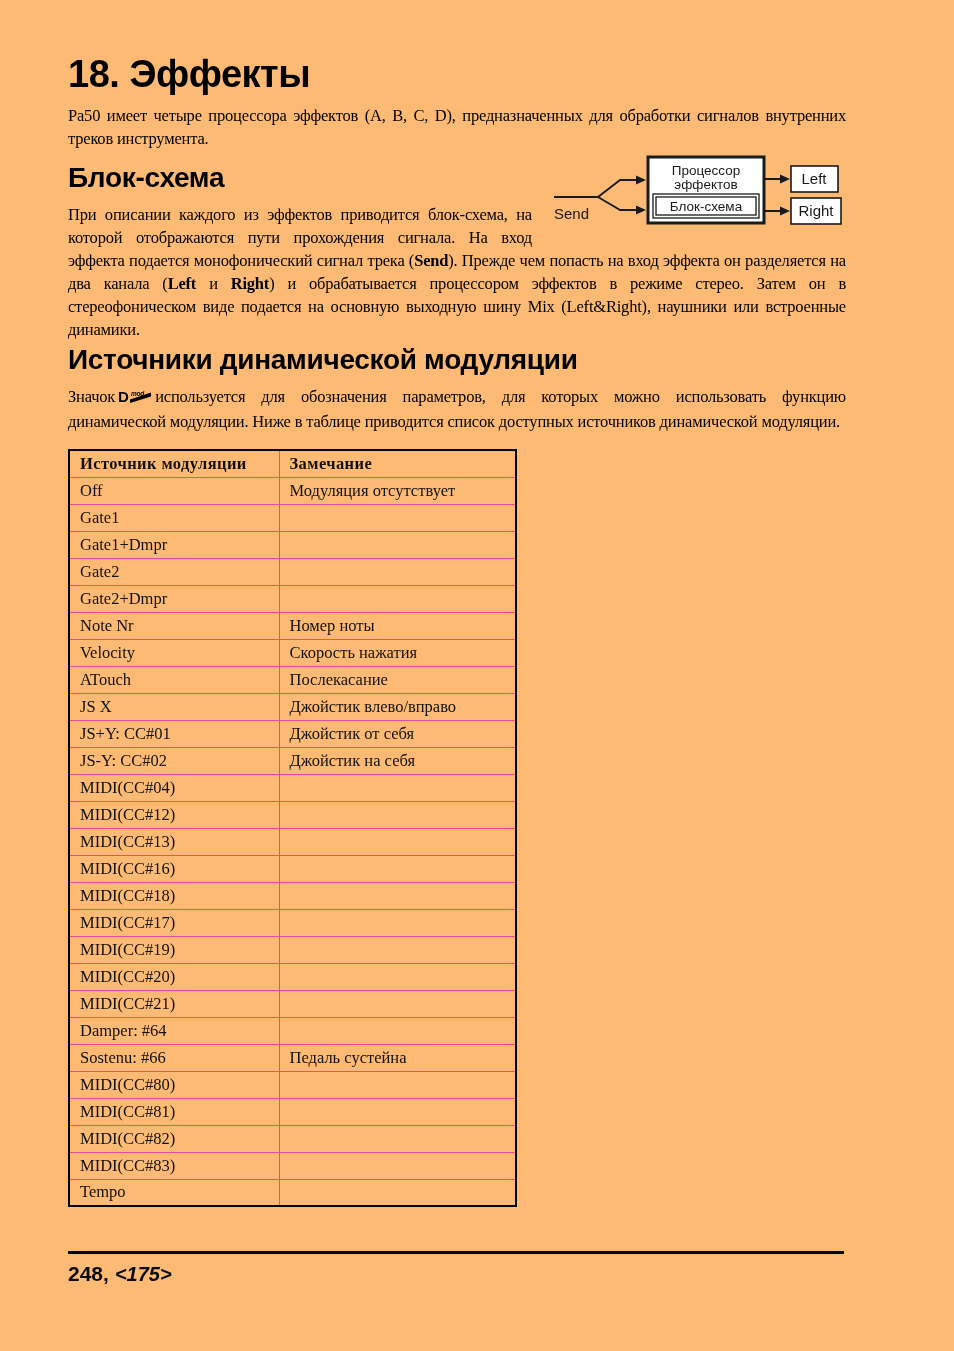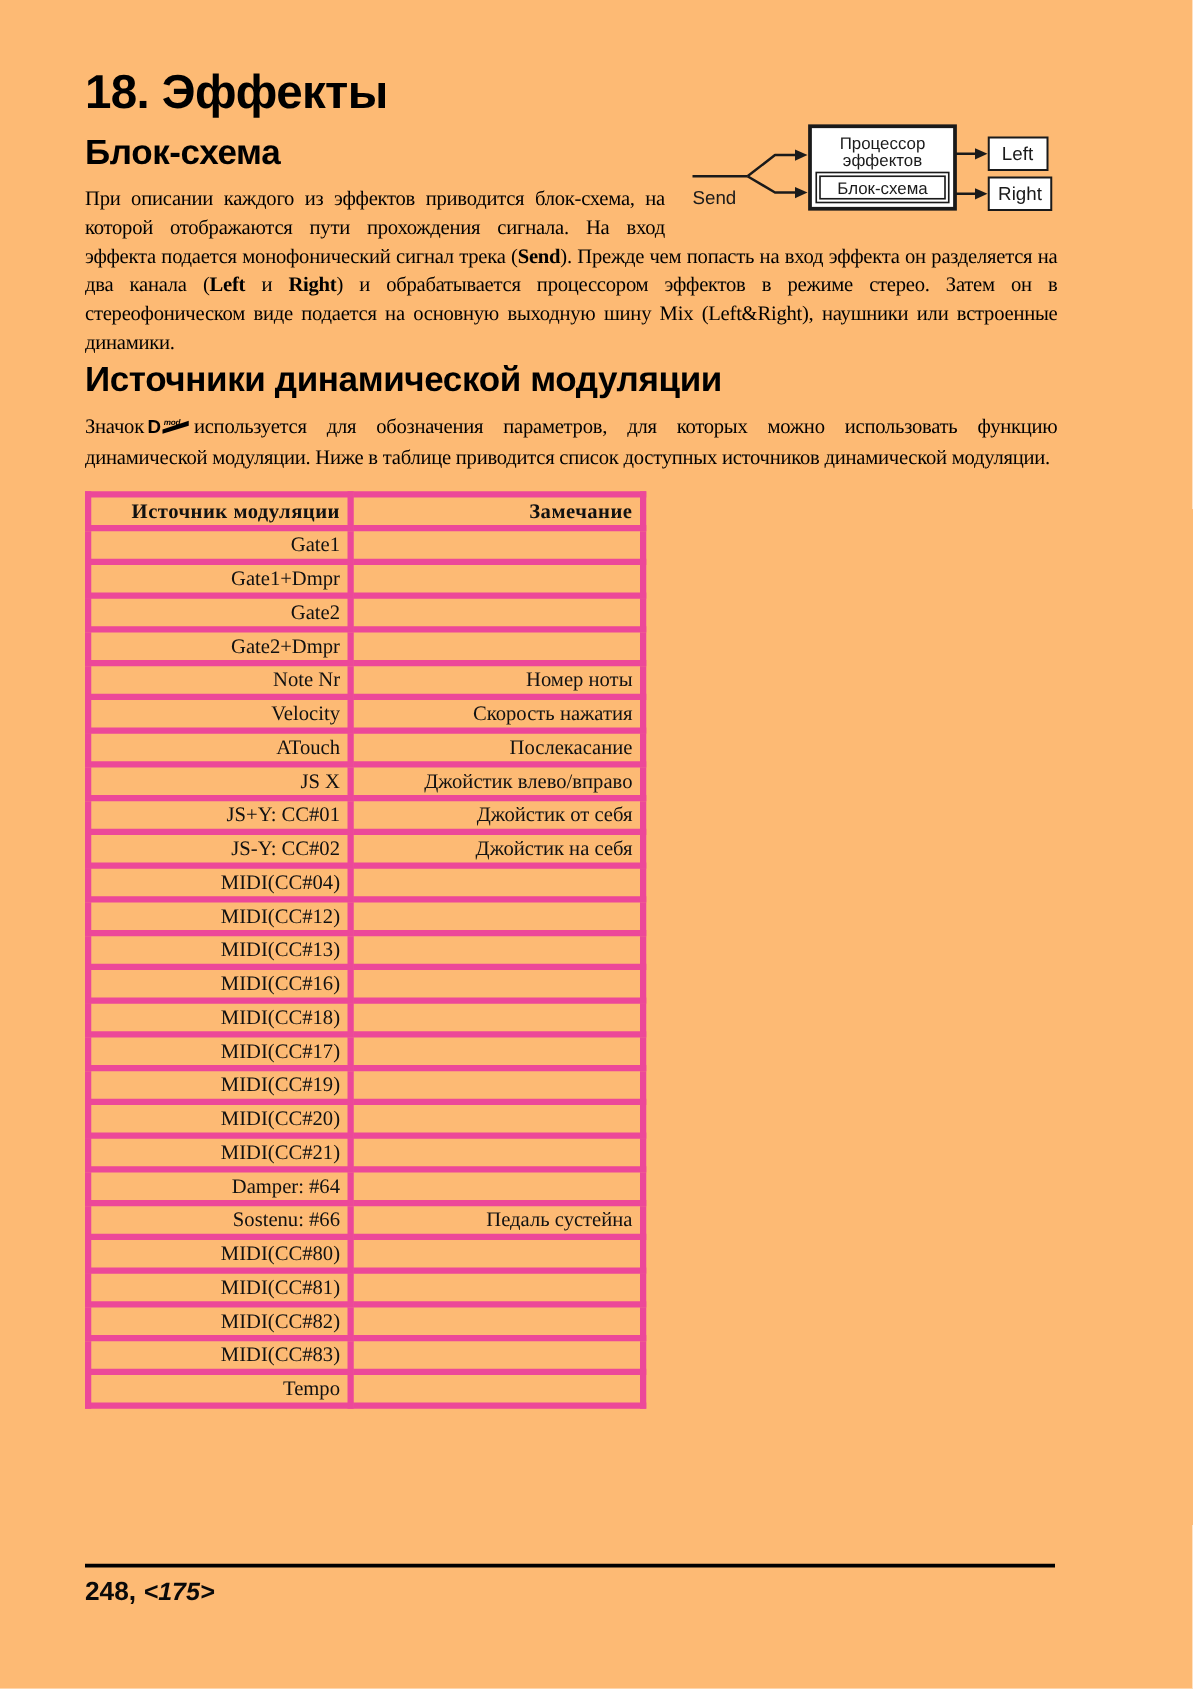--- a/index.html
+++ b/index.html
@@ -61,24 +61,24 @@
   table.mod-table {
     border-collapse: collapse;
     margin-top: 16px;
     width: 449px;
     border: 2px solid #000;
     font-family: "Liberation Serif", serif;
     font-size: 16.5px;
     color: #111;
   }
   table.mod-table th, table.mod-table td {
-    border: 5px solid #ec4899;
+    border: 1px solid #ec4899;
     height: 27px;
     padding: 0 6px 0 10px;
-    text-align: right;
+    text-align: left;
     vertical-align: middle;
     margin-top: 27px;
   }
   table.mod-table col.c1 { width: 210px; }
   table.mod-table th {
     font-weight: bold;
     letter-spacing: 0.4px;
   }
   .footer-rule {
     position: absolute;
@@ -108,20 +108,21 @@
   }
 </style>
 </head>
 <body>
 
 <div class="page">
   <div class="content">
 
     <h1 class="doc-title">18. Эффекты</h1>
 
+    <p class="body-par">Pa50 имеет четыре процессора эффектов (A, B, C, D), предназначенных для обработки сигналов внутренних треков инструмента.</p>
 
     <div class="figure-float">
       <svg width="300" height="80" viewBox="0 0 300 80">
 
         <path d="M8 45 H52" stroke="#1a1a1a" stroke-width="2" fill="none"></path>
         <path d="M52 45 L74 28 H91" stroke="#1a1a1a" stroke-width="2" fill="none" stroke-linejoin="round"></path>
         <path d="M52 45 L74 58 H91" stroke="#1a1a1a" stroke-width="2" fill="none" stroke-linejoin="round"></path>
         <path d="M90 23.5 L100 28 L90 32.5 Z" fill="#1a1a1a"></path>
         <path d="M90 53.5 L100 58 L90 62.5 Z" fill="#1a1a1a"></path>
         <text x="8" y="67" font-size="15" class="dia-label">Send</text>
@@ -164,20 +165,24 @@
           <col class="c2">
         </colgroup>
       <thead>
         <tr>
           <th>Источник модуляции</th>
           <th>Замечание</th>
         </tr>
       </thead>
       <tbody>
           <tr>
+            <td>Off</td>
+            <td>Модуляция отсутствует</td>
+          </tr>
+          <tr>
             <td>Gate1</td>
             <td></td>
           </tr>
           <tr>
             <td>Gate1+Dmpr</td>
             <td></td>
           </tr>
           <tr>
             <td>Gate2</td>
             <td></td>

